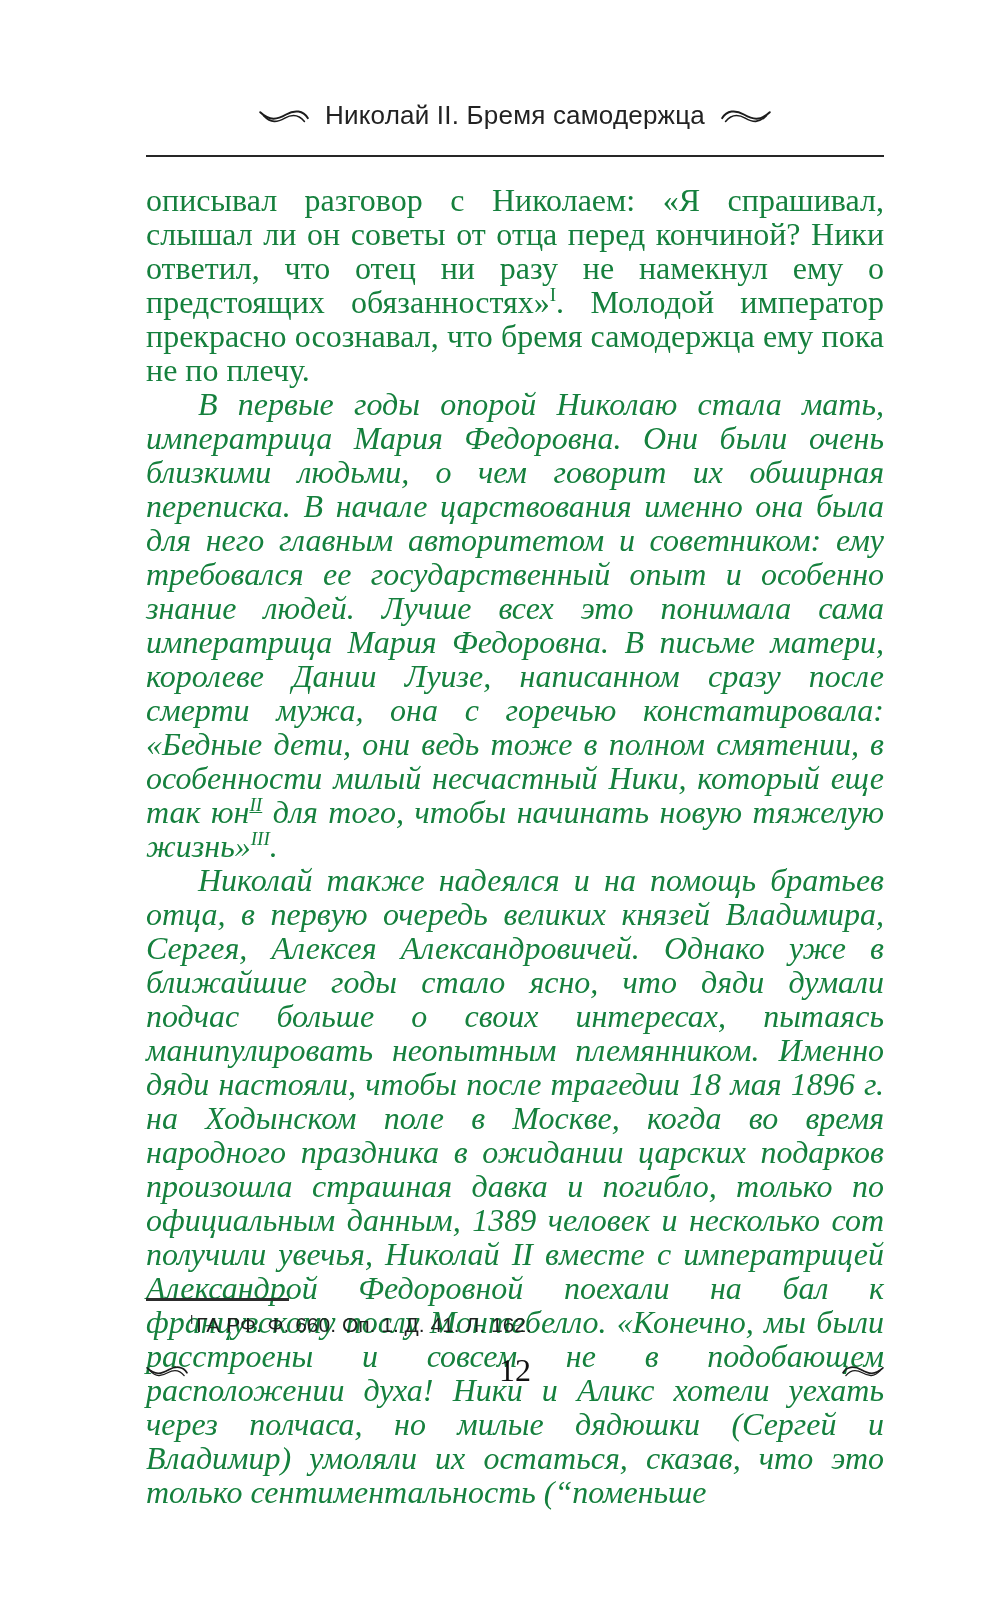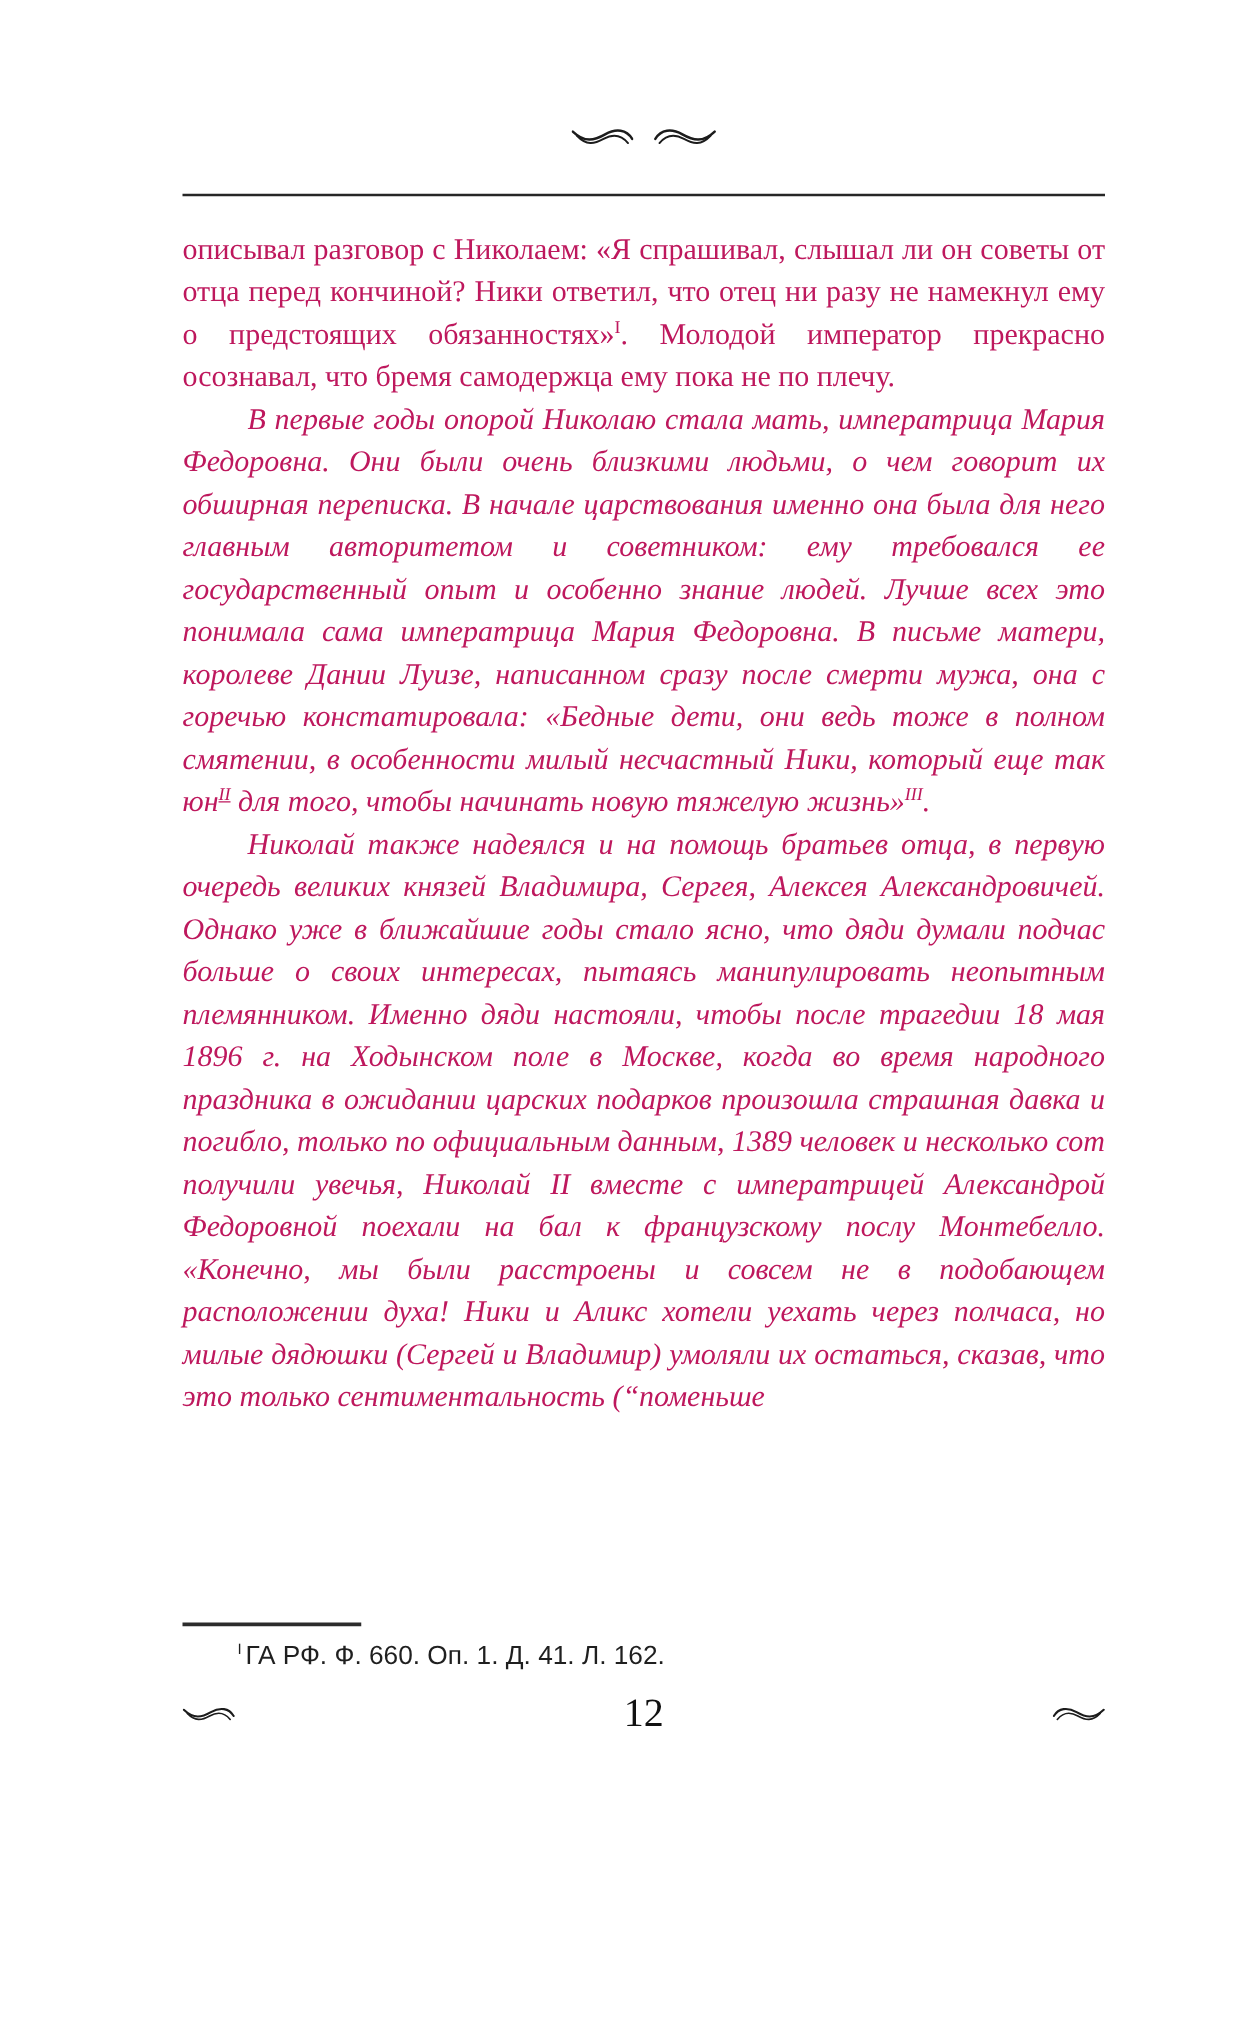--- a/index.html
+++ b/index.html
@@ -30,24 +30,24 @@
     top: 155px;
     border: none;
     border-top: 2px solid #262626;
     margin: 0;
   }
 
   
   .body-text {
     top: 183px;
     font-family: "Liberation Serif", "DejaVu Serif", serif;
-    font-size: 24px;
+    font-size: 32px;
     line-height: 34px;
     text-align: justify;
-    color: #be185d;
+    color: #15803d;
     hyphens: auto;
     -webkit-hyphens: auto;
   }
   .body-text p { margin: 0; }
   .body-text p.indent { text-indent: 52px; font-style: italic; }
   .body-text sup {
     font-size: 0.60em;
     line-height: 0;
     vertical-align: super;
   }
@@ -106,20 +106,21 @@
     </g>
   </symbol>
 </svg>
 
 <div class="sheet">
 
   <div class="content-col running-head">
     <svg class="flourish flourish-lg flip" aria-hidden="true">
         <use href="#flourish"></use>
       </svg>
+    <span>Николай II. Бремя самодержца</span>
     <svg class="flourish flourish-lg" aria-hidden="true">
         <use href="#flourish"></use>
       </svg>
   </div>
 
   <hr class="content-col head-rule">
 
   <main class="content-col body-text">
       <p class="para">описывал разговор с Николаем: «Я спрашивал, слышал ли он советы от отца перед кончиной? Ники ответил, что отец ни разу не намекнул ему о предстоящих обязанностях»<sup>I</sup>. Молодой император прекрасно осознавал, что бремя самодержца ему пока не по плечу.</p>
       <p class="para indent">В первые годы опорой Николаю стала мать, императрица Мария Федоровна. Они были очень близкими людьми, о чем говорит их обширная переписка. В начале царствования именно она была для него главным авторитетом и советником: ему требовался ее государственный опыт и особенно знание людей. Лучше всех это понимала сама императрица Мария Федоровна. В письме матери, королеве Дании Луизе, написанном сразу после смерти мужа, она с горечью констатировала: «Бедные дети, они ведь тоже в полном смятении, в особенности милый несчастный Ники, который еще так юн<sup class="u">II</sup> для того, чтобы начинать новую тяжелую жизнь»<sup>III</sup>.</p>

